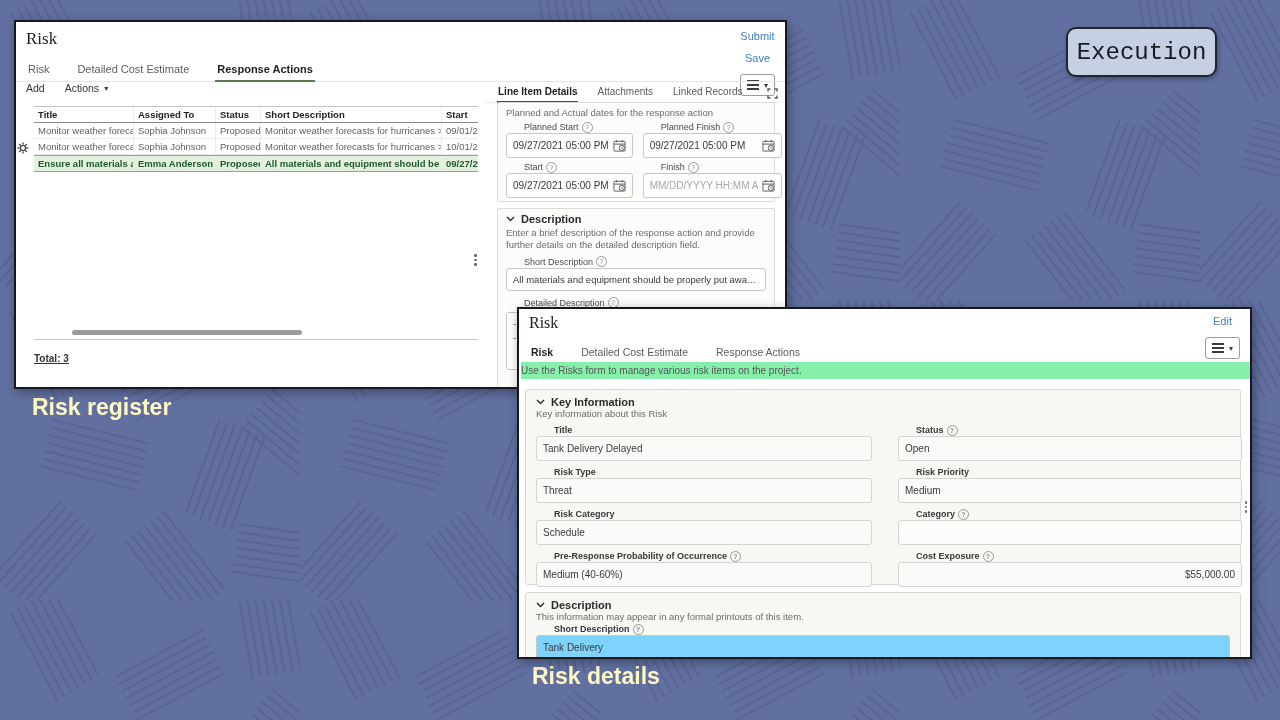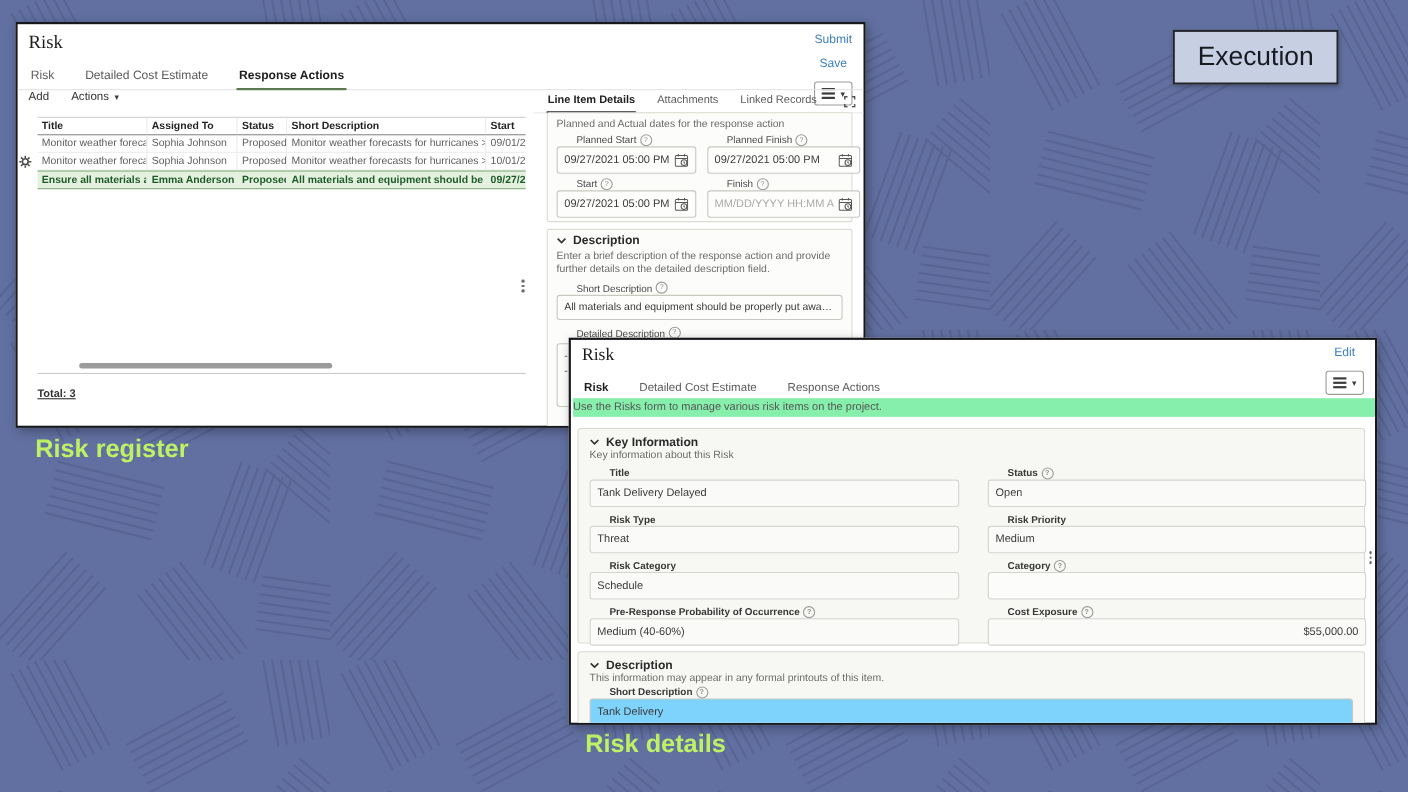--- a/index.html
+++ b/index.html
@@ -72,24 +72,24 @@
            font-size:10px;color:#555;display:flex;align-items:center;padding-left:0;
            box-sizing:border-box;}
   .w2box{position:absolute;left:6px;width:716px;border:1px solid #d9d9d4;background:#f7f7f4;
          border-radius:3px;padding:6px 10px;box-sizing:border-box;}
   .w2grid{display:grid;grid-template-columns:336px 344px;column-gap:26px;row-gap:5px;margin-top:4px;}
   .w2grid .input{background:#fafaf8;border-color:#d4d4d0;}
   .input.right{justify-content:flex-end;}
 
   
   .badge{position:absolute;left:1066px;top:27px;width:147px;height:46px;background:#c7d0e2;
-         border:2px solid #20242f;border-radius:0;display:flex;align-items:center;
+         border:2px solid #20242f;border-radius:10px;display:flex;align-items:center;
          justify-content:center;font-size:24px;color:#171a22;z-index:5;
-         box-shadow:1px 2px 5px rgba(0,0,0,.3);}
-  .caption{position:absolute;color:#bef264;font-size:23px;font-weight:bold;z-index:1;}
+         box-shadow:1px 2px 5px rgba(0,0,0,.3);font-family:Liberation Mono, monospace;}
+  .caption{position:absolute;color:#fef9c3;font-size:23px;font-weight:bold;z-index:1;}
 </style>
 </head>
 <body>
 
 <svg class="bg" width="1280" height="720">
   <defs>
     <path id="hatch" d="M-50 -24H50M-50 -16H50M-50 -8H50M-50 0H50M-50 8H50M-50 16H50M-50 24H50"></path>
     <pattern id="scrib" width="300" height="300" patternUnits="userSpaceOnUse">
       <rect width="300" height="300" fill="#6170a1"></rect>
       <g stroke="#53608e" stroke-width="2" fill="none" opacity="0.7">

